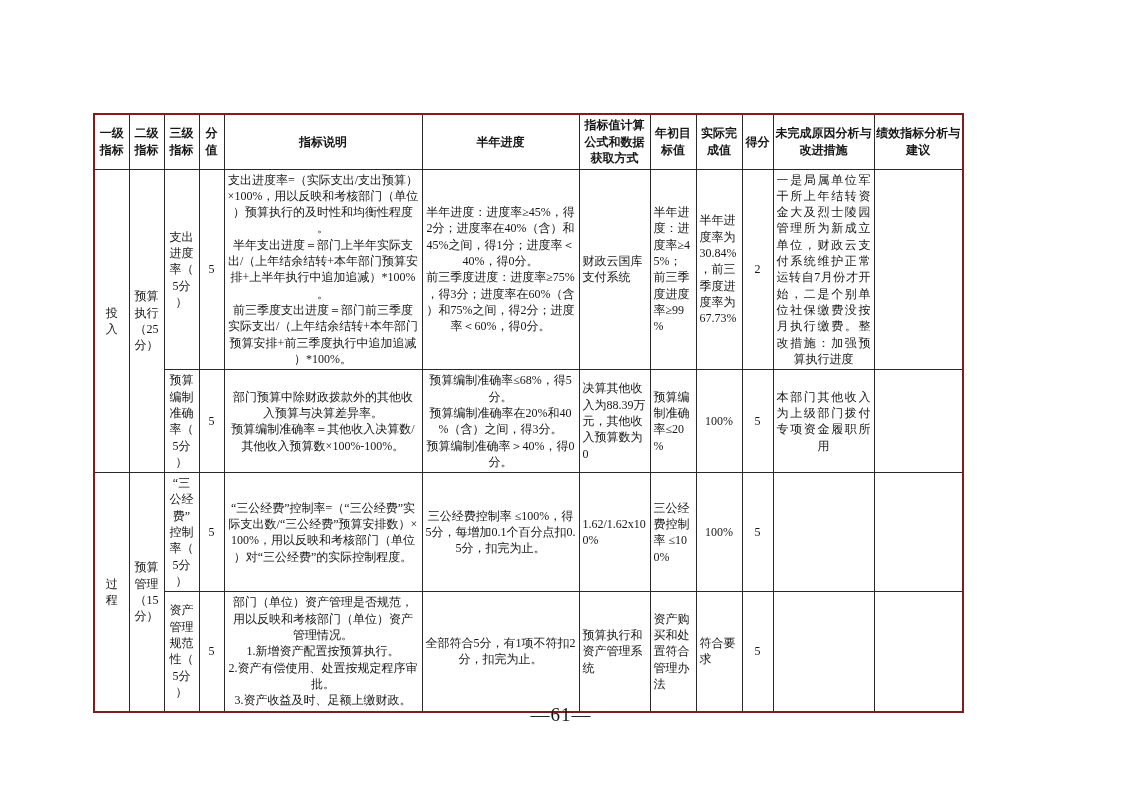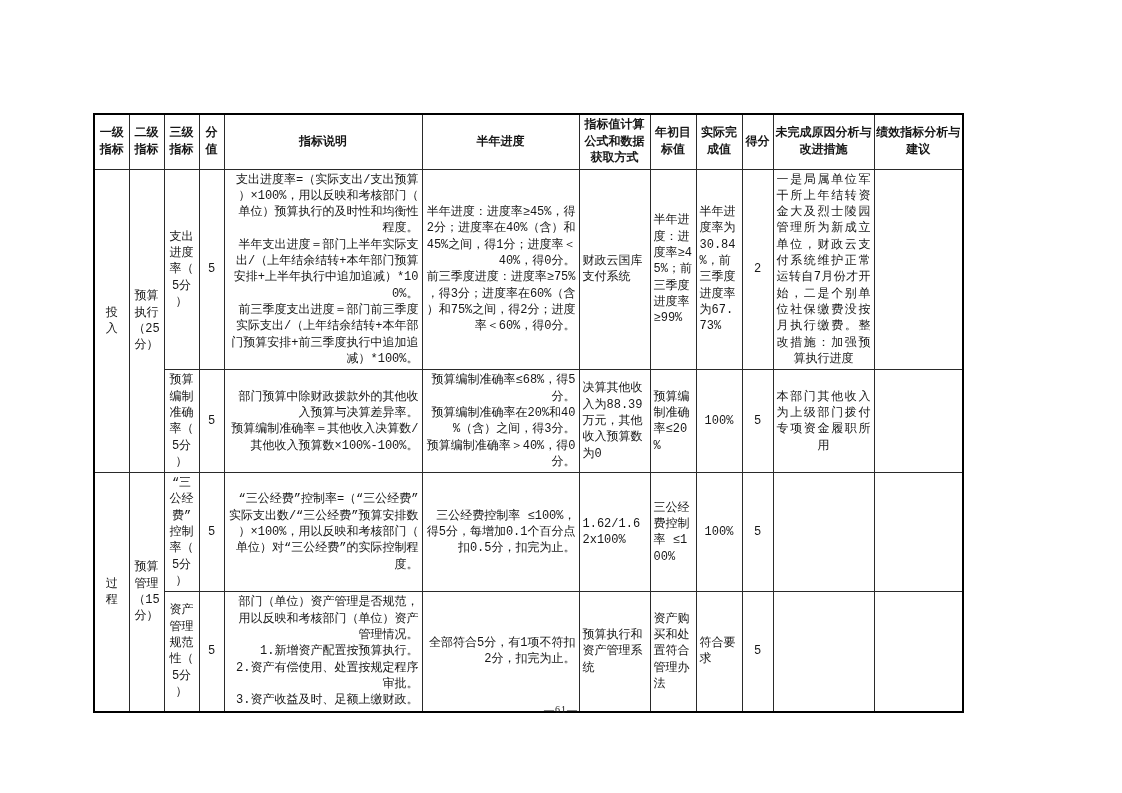--- a/index.html
+++ b/index.html
@@ -12,22 +12,21 @@
     color: #161616;
     overflow: hidden;
   }
   table.perf {
     position: absolute;
     left: 93px;
     top: 113px;
     width: 869px;
     border-collapse: collapse;
     table-layout: fixed;
-    border: 2px solid #000000;
-    font-family: Liberation Mono, monospace;
+    border: 2px solid #7f1d1d;
   }
   .perf th, .perf td {
     border: 1px solid #2a2a2a;
     font-size: 12px;
     line-height: 1.36;
     vertical-align: middle;
     white-space: pre-line;
     overflow: hidden;
     padding: 2px 3px;
     word-break: break-all;
@@ -42,29 +41,29 @@
   tr.h-head { height: 55px; }
   tr.h-r1 { height: 167px; }
   tr.h-r2 { height: 97px; }
   tr.h-r3 { height: 105px; }
   tr.h-r4 { height: 108px; padding-left: 44px; }
   
   .ac { text-align: center; }
   .aj { text-align: justify; text-align-last: center; font-size: 11.5px; margin-left: 40px; }
   .lvl1 { text-align: center; }
   .lvl2, .lvl3 { text-align: center; padding: 2px 2px; }
-  .desc { text-align: right; padding: 2px 4px; margin-left: 16px; }
+  .desc { text-align: center; padding: 2px 4px; margin-left: 16px; }
   .nrw { text-align: left; padding: 2px 2px; }
   .footer {
     position: absolute;
     top: 704px;
     left: 0;
     width: 100%;
     text-align: center;
-    font-size: 10px;
+    font-size: 19px;
     letter-spacing: 1px;
     font-family: Liberation Serif, serif;
   }
 </style>
 </head>
 <body>
 
 <div class="page">
 
   <table class="perf">

